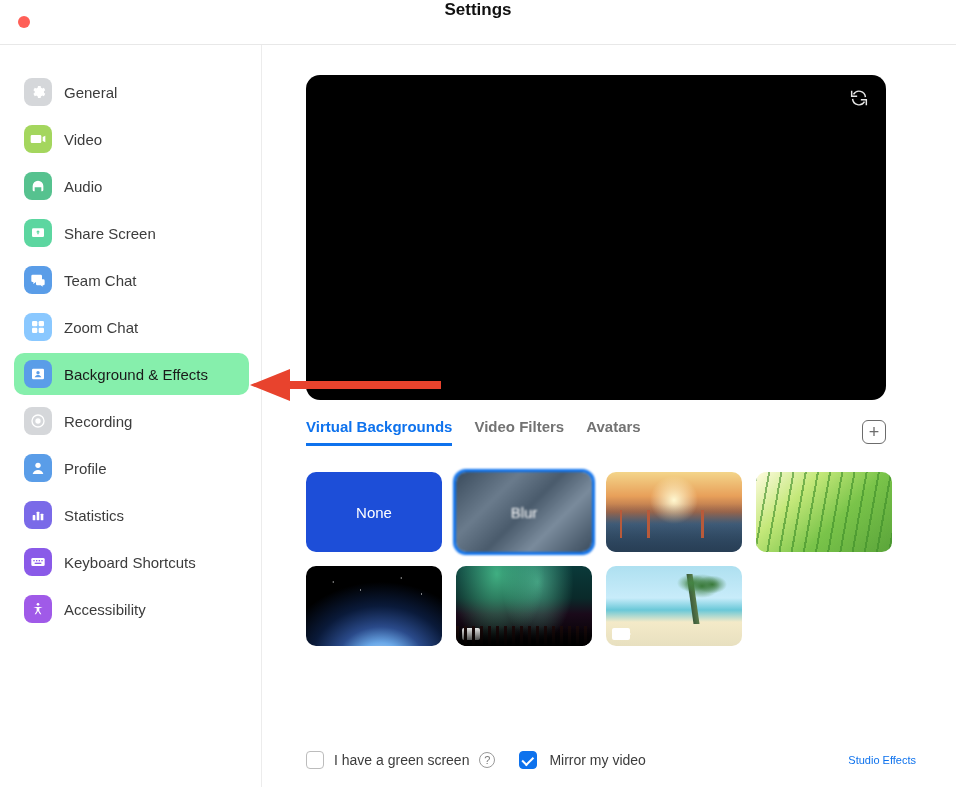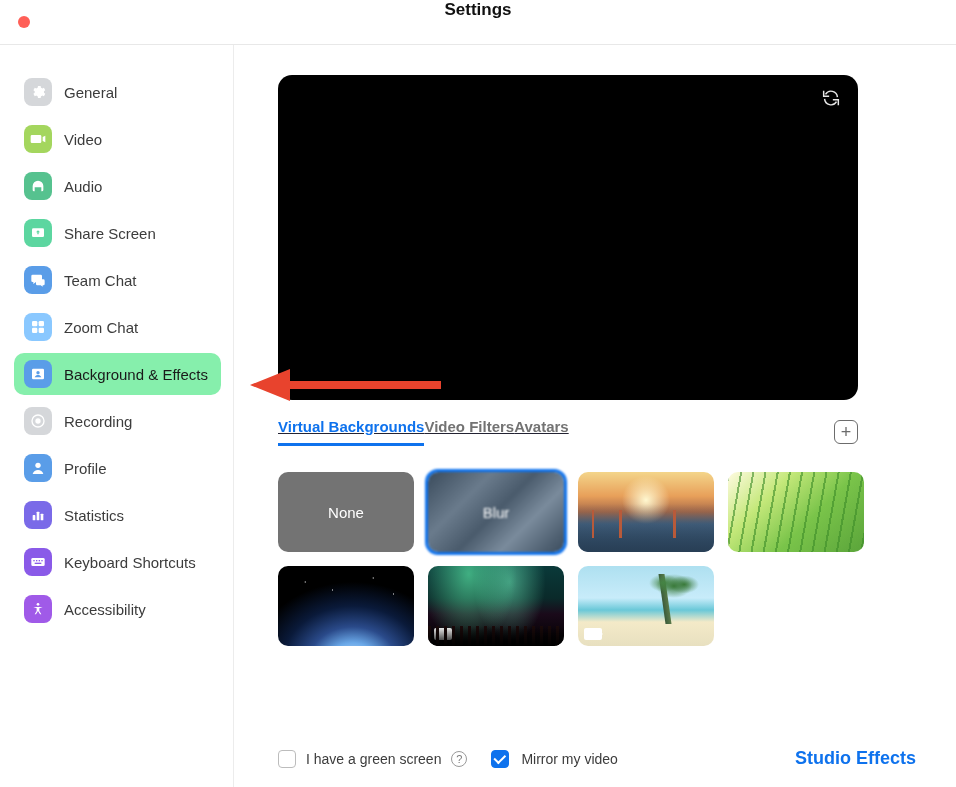--- a/index.html
+++ b/index.html
@@ -32,21 +32,21 @@
       text-align: center;
       font-weight: 700;
       font-size: 17px;
       color: #111;
     }
     .layout {
       display: flex;
       height: calc(100% - 45px);
     }
     .sidebar {
-      width: 234px;
+      width: 262px;
       border-right: 1px solid #ececec;
       padding: 26px 12px 0 14px;
     }
     .sidebar-item {
       display: flex;
       align-items: center;
       height: 42px;
       padding: 0 10px;
       margin-bottom: 5px;
       border-radius: 10px;
@@ -95,21 +95,21 @@
     }
     .rotate-icon svg { width: 22px; height: 22px; stroke: #e6e6e6; fill: none; stroke-width: 1.6; }
     .tabs-row {
       display: flex;
       align-items: center;
       width: 580px;
       margin-bottom: 26px;
     }
     .subtabs {
       display: flex;
-      text-decoration: underline;
+      gap: 22px;
     }
     .subtab {
       font-size: 15px;
       font-weight: 700;
       color: #737373;
       padding-bottom: 8px;
       cursor: pointer;
       border-bottom: 3px solid transparent;
     }
     .subtab.active {
@@ -149,21 +149,21 @@
     }
     .thumb.selected {
       outline: 3px solid #0e72ed;
       outline-offset: 0px;
     }
     .thumb-label {
       color: #fff;
       font-size: 15px;
       font-weight: 500;
     }
-    .thumb-none { background: #737373; }
+    .thumb-none { background: #1d4ed8; }
     .thumb-blur { background: linear-gradient(135deg, #3a4b5c 0%, #6a7b8c 30%, #4a5b6c 50%, #7a8b9c 70%, #3a4b5c 100%); filter: blur(1px); }
     .thumb-blur .thumb-label { filter: blur(0); position: relative; z-index: 1; }
     .thumb-bridge { background: linear-gradient(180deg, #f4d58a 0%, #e8a05a 30%, #a86a4a 50%, #4a6a8a 65%, #2a4a6a 100%); }
     .thumb-bridge::before {
       content:"";position:absolute;inset:0;
       background:
         linear-gradient(0deg, rgba(40,60,80,0.8), transparent 60%),
         radial-gradient(ellipse 40px 40px at 50% 35%, #fff8d0 0%, transparent 60%);
     }
     .thumb-bridge::after{
@@ -216,21 +216,21 @@
       justify-content: center;
     }
     .checkbox.checked { background: #0e72ed; border-color: #0e72ed; }
     .checkbox.checked::after{content:"";width:9px;height:5px;border-left:2px solid #fff;border-bottom:2px solid #fff;transform:rotate(-45deg) translate(0px,-1px);}
     .lbl { color: #3c3c3c; }
     .help {
       width: 16px;height:16px;border:1.2px solid #9a9a9a;border-radius:50%;
       display:inline-flex;align-items:center;justify-content:center;color:#7a7a7a;font-size:11px;cursor:pointer;
     }
     .spacer { flex: 1; }
-    .studio-link { color: #0e72ed; font-weight: 700; cursor: pointer; font-size: 18px; }
+    .studio-link { color: #0e72ed; font-weight: 400; cursor: pointer; font-size: 11px; }
     .arrow-annot {
       position: absolute;
       left: 246px;
       top: 365px;
       width: 200px;
       height: 40px;
       pointer-events: none;
     }
     .arrow-annot svg { width: 100%; height: 100%; }
     .group2 { margin-left: 14px; display:flex; align-items:center; gap:12px;}

